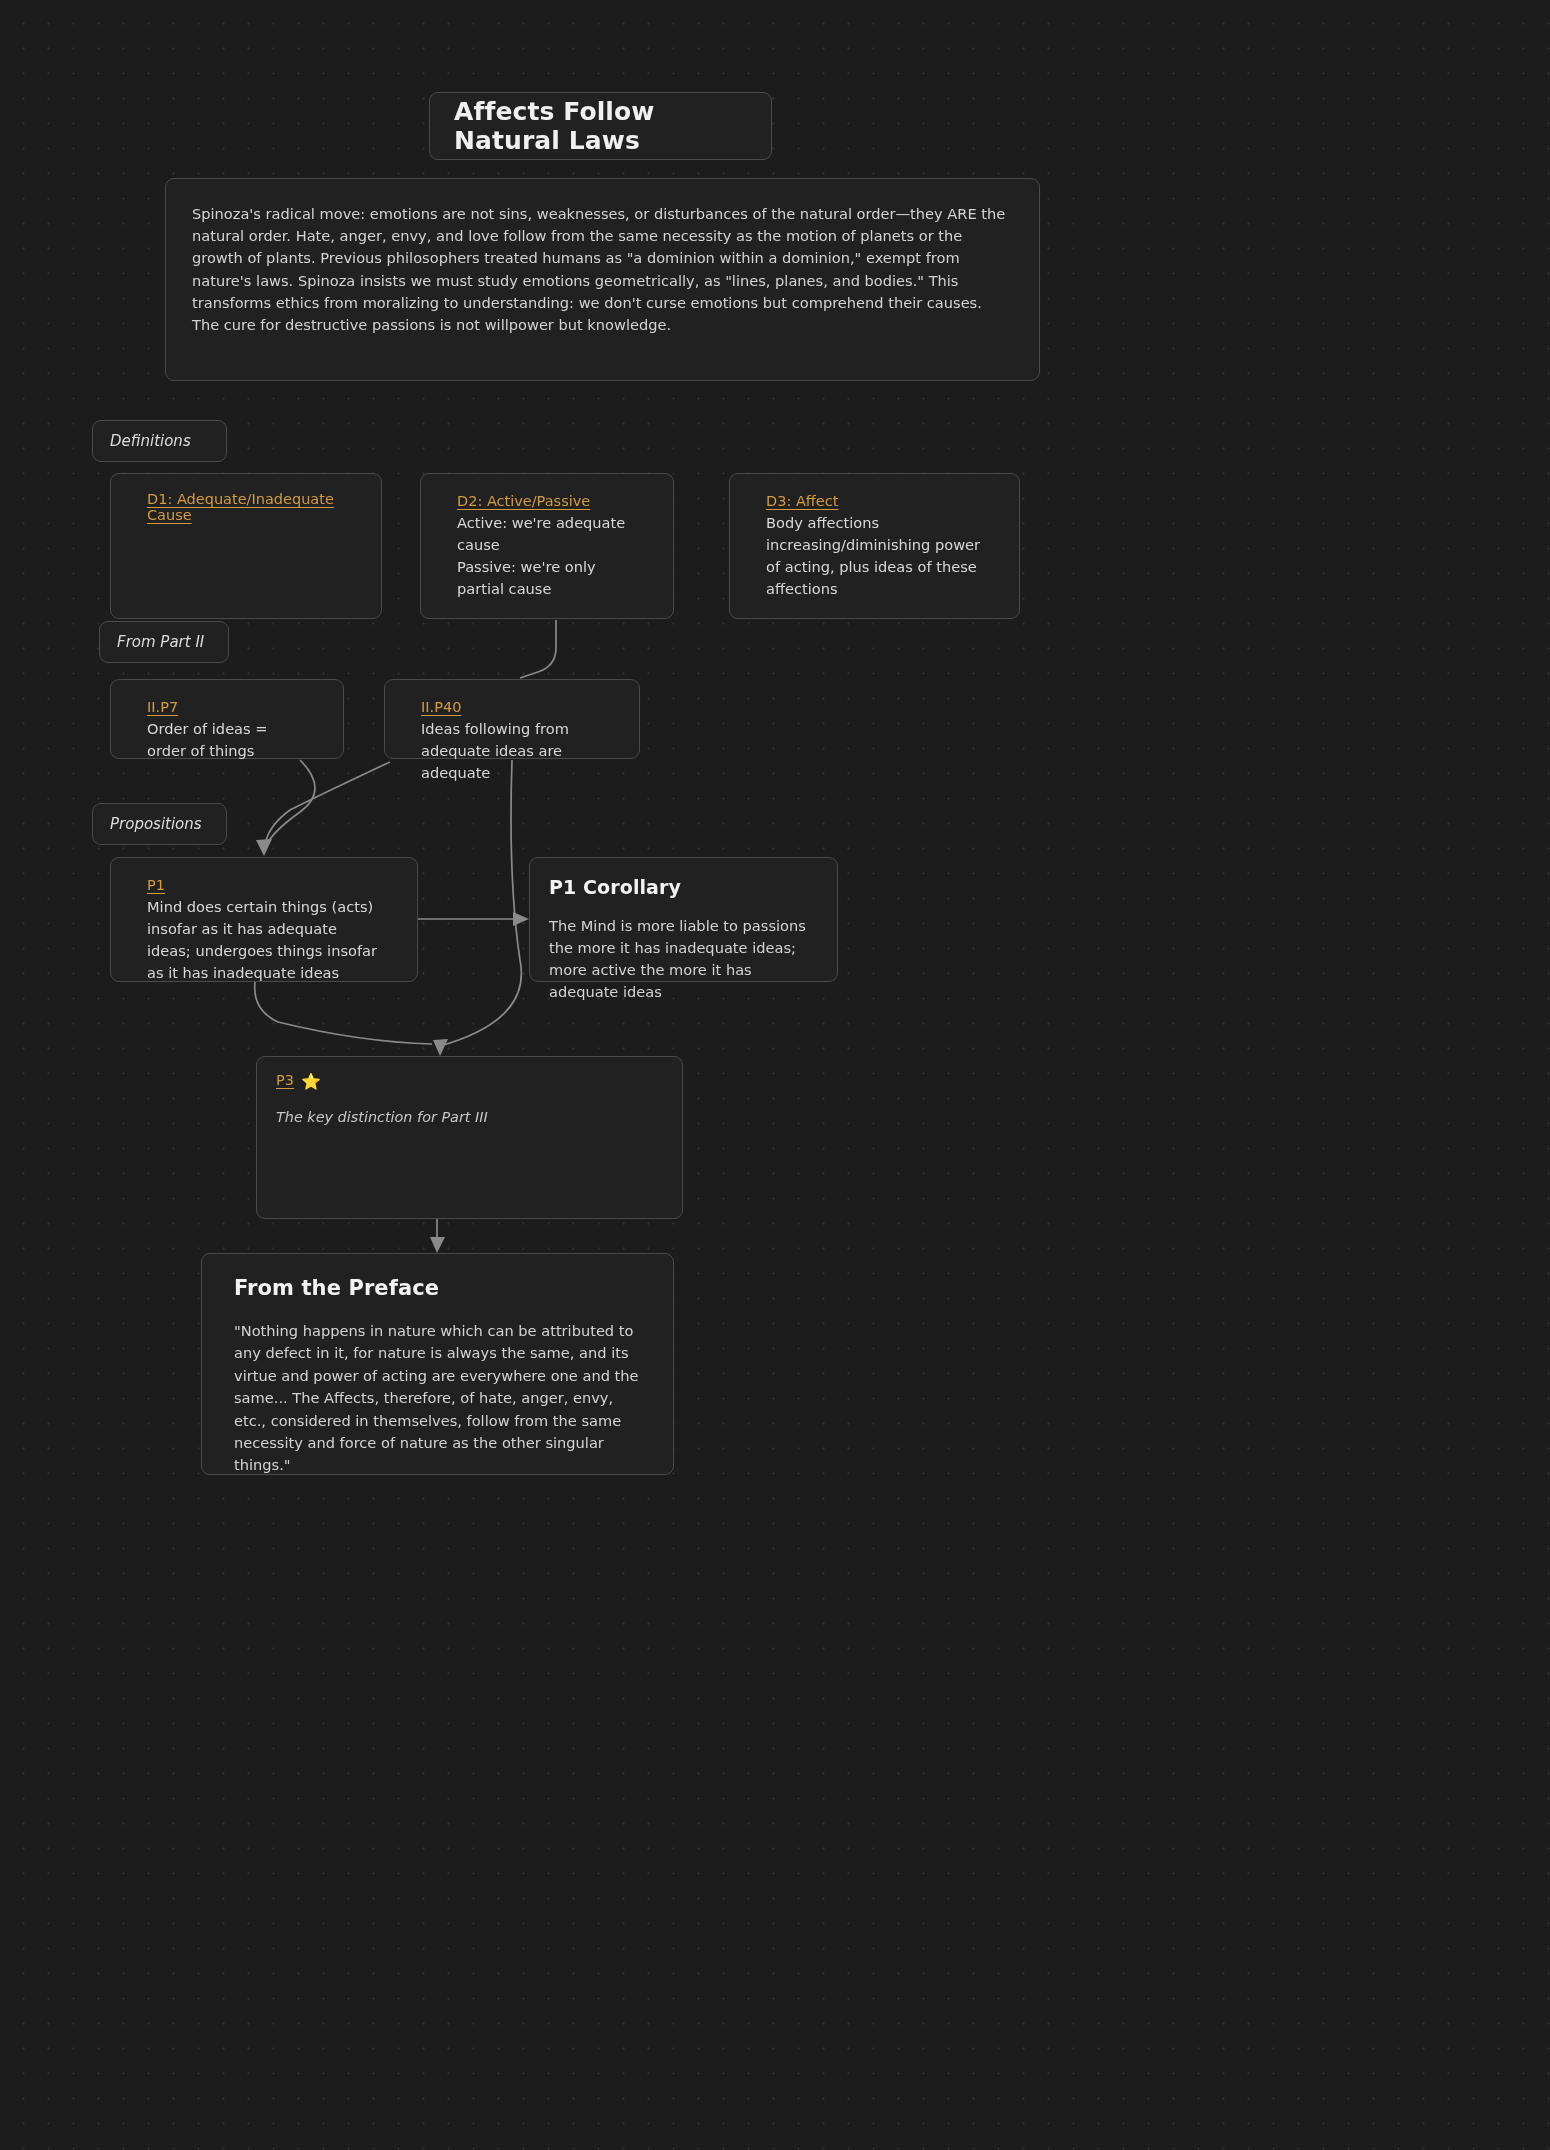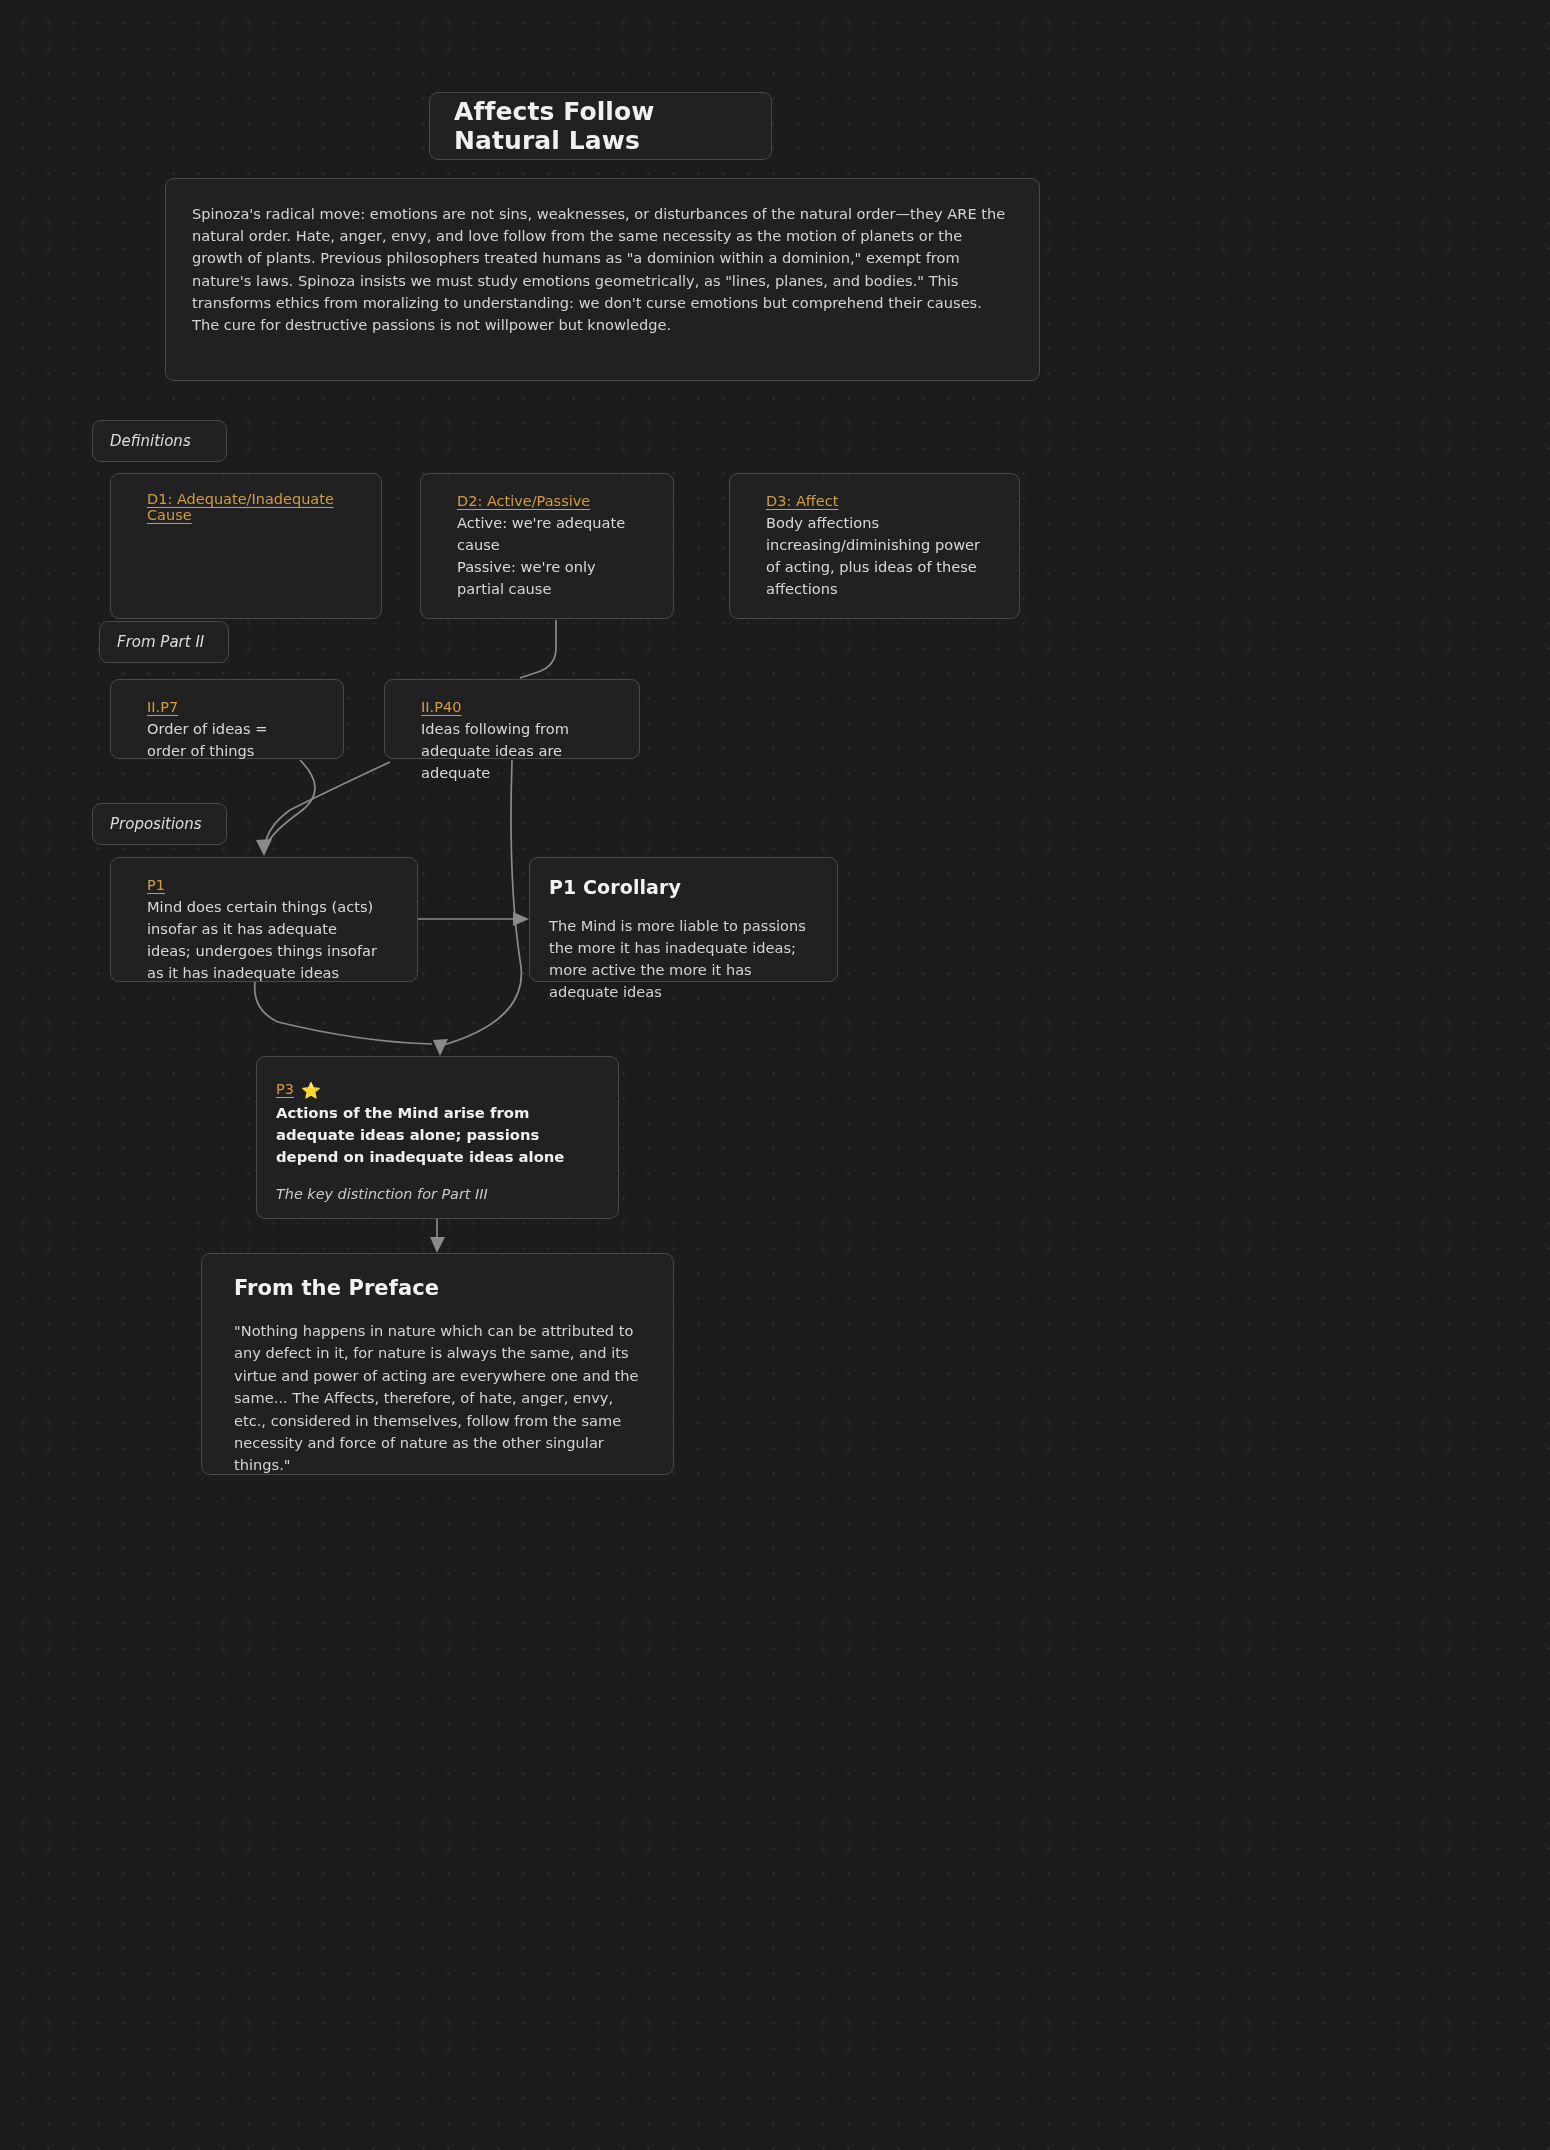--- a/index.html
+++ b/index.html
@@ -126,22 +126,22 @@
   .star-icon { font-size: 16px; line-height: 1; }
 
   #card-d1  { left: 110px;  top: 473px; width: 272px; height: 146px; }
   #card-d2  { left: 420px;  top: 473px; width: 254px; height: 146px; }
   #card-d3  { left: 729px;  top: 473px; width: 291px; height: 146px; }
   #card-p7  { left: 110px;  top: 679px; width: 234px; height: 80px; }
   #card-p40 { left: 384px;  top: 679px; width: 256px; height: 80px; }
   #card-p1  { left: 110px;  top: 857px; width: 308px; height: 125px; }
 
   #card-p3 {
-    left: 256px; top: 1056px; width: 363px; height: 163px;
-    padding: 24px 19px;
+    left: 256px; top: 1056px; width: 427px; height: 163px;
+    padding: 15px 19px;
   }
   #card-p3 .p3-main {
     font-size: 14.8px;
     font-weight: bold;
     line-height: 22px;
     color: #f0f0f0;
     margin-top: 2px;
   }
   #card-p3 .p3-note {
     font-size: 14.4px;
@@ -255,21 +255,20 @@
   <div class="node panel" id="corollary-panel">
     <h2>P1 Corollary</h2>
     <p>The Mind is more liable to passions the more it has inadequate ideas; more active the more it has adequate ideas</p>
   </div>
 
   <div class="ref-card" id="card-p3">
     <div class="ref-head-row">
       <span class="ref-id">P3</span>
       <span class="star-icon">⭐</span>
     </div>
-    <div class="p3-main">Actions of the Mind arise from adequate ideas alone; passions depend on inadequate ideas alone</div>
     <div class="p3-note">The key distinction for Part III</div>
   </div>
 
   <div class="node panel" id="preface-panel">
     <h2>From the Preface</h2>
     <p>"Nothing happens in nature which can be attributed to any defect in it, for nature is always the same, and its virtue and power of acting are everywhere one and the same... The Affects, therefore, of hate, anger, envy, etc., considered in themselves, follow from the same necessity and force of nature as the other singular things."</p>
   </div>
 
 </div>
 

